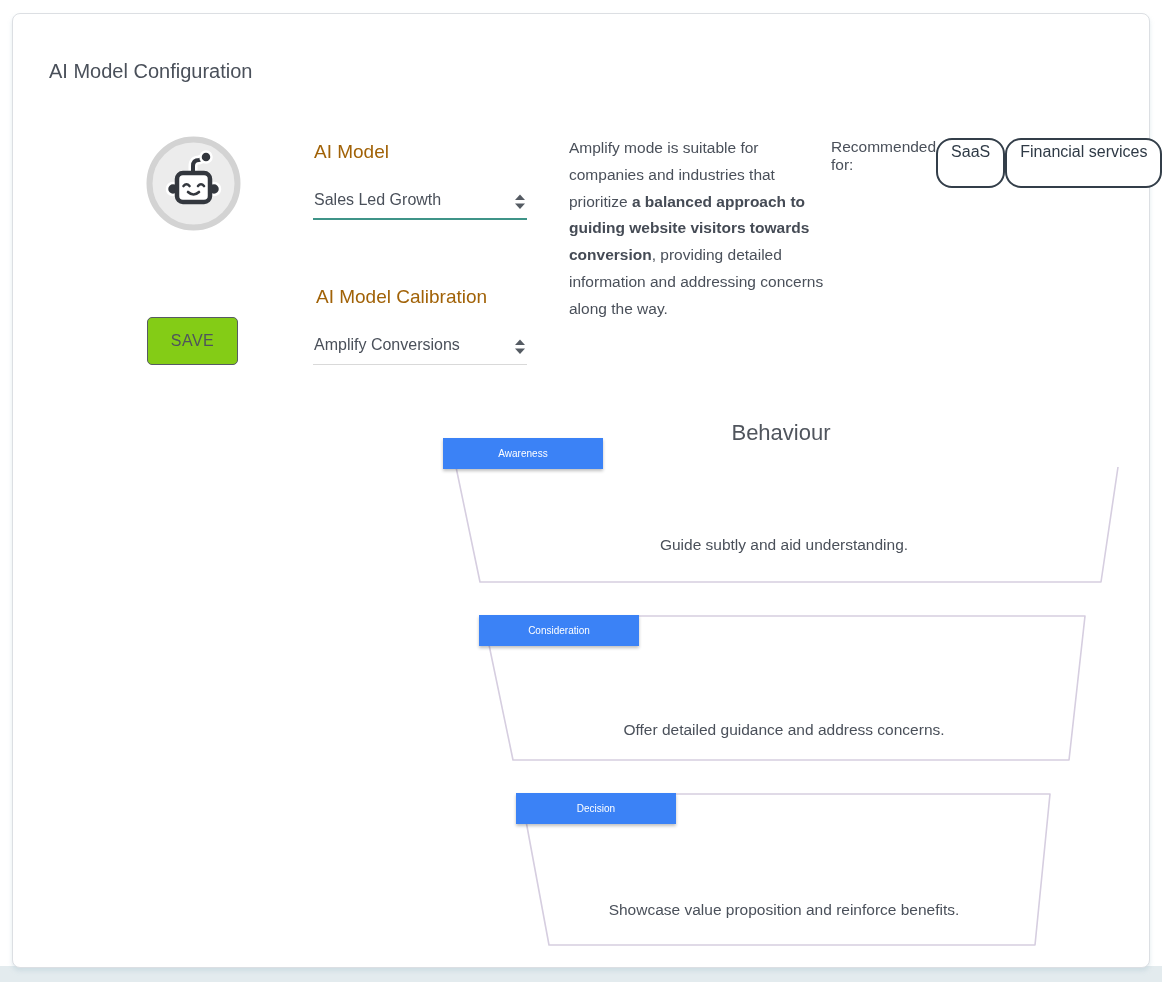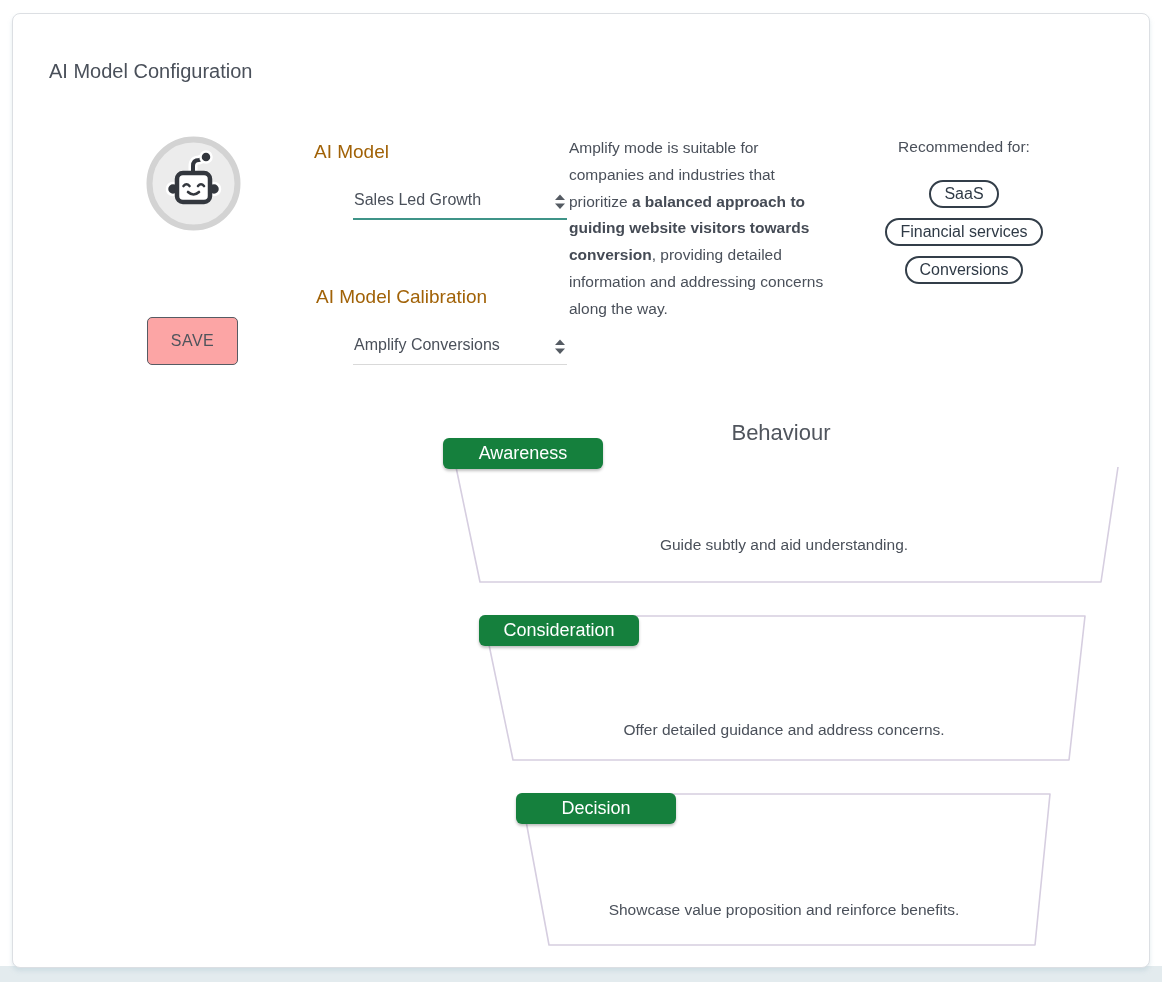--- a/index.html
+++ b/index.html
@@ -14,54 +14,54 @@
     box-shadow:0 3px 4px rgba(170,195,205,0.35);
   }
 
   .page-title { position:absolute; left:36px; top:46px; font-size:20px; color:#4a505a; }
 
   
   .avatar { position:absolute; left:133px; top:122px; width:95px; height:95px; }
 
   
   .field-label { position:absolute; font-size:19px; color:#a16207; }
-  .select-row { position:absolute; left:300px; width:214px; height:36px; cursor:pointer;margin-left:40px; }
+  .select-row { position:absolute; left:300px; width:214px; height:36px; cursor:pointer; }
   .select-value { position:absolute; left:1px; top:7px; font-size:16px; color:#4a505a; }
   .select-arrows { position:absolute; right:0px; top:9px; width:14px; height:18px; }
   .underline { position:absolute; left:0; bottom:0; width:214px; }
   .underline.teal { height:2px; background:#3f9488; }
   .underline.gray { height:1px; background:#d9d9d9; }
 
   .save-btn {
     position:absolute; left:134px; top:303px; width:91px; height:48px;
-    background:#fca5a5; border:1px solid #565b63; border-radius:5px;
+    background:#84cc16; border:1px solid #565b63; border-radius:5px;
     font-size:16px; letter-spacing:0.5px; color:#4f545c; cursor:pointer;
     font-family:"Liberation Sans", sans-serif;
   }
 
   
   .description { position:absolute; left:556px; top:121px; width:268px; font-size:15.5px; line-height:26.8px; color:#4a505a; }
   .description b { font-weight:700; color:#454b55; }
 
   
-  .recommended { position:absolute; left:818px; top:124px; width:266px; display:flex; flex-direction:column; align-items:center; }
+  .recommended { position:absolute; left:818px; top:124px; width:266px; display:flex; }
   .recommended-heading { font-size:15.5px; color:#4a505a; margin-bottom:24px; }
   .tag-pill {
     border:2px solid #333e49; border-radius:16px; padding:3px 13px; margin-bottom:10px;
     font-size:16px; color:#2f3a46; background:#ffffff; white-space:nowrap;
   }
 
   
   .behaviour-heading { position:absolute; left:618px; top:406px; width:300px; text-align:center; font-size:22px; color:#50555d; }
 
   .funnel-stage { position:absolute; }
   .funnel-stage svg.outline { position:absolute; left:0; top:0; }
   .stage-badge {
-    position:absolute; width:160px; height:31px; background:#15803d; border-radius:6px;
-    color:#ffffff; font-size:18px; text-align:center; line-height:31px;
+    position:absolute; width:160px; height:31px; background:#3b82f6; border-radius:0;
+    color:#ffffff; font-size:10px; text-align:center; line-height:31px;
     box-shadow:0 2px 3px rgba(0,0,0,0.25);
   }
   .stage-desc { position:absolute; left:0; width:100%; text-align:center; font-size:15.5px; color:#4a505a; }
 
   #stage-awareness     { left:425px; top:420px; width:692px; height:160px; }
   #stage-consideration { left:460px; top:595px; width:622px; height:162px; }
   #stage-decision      { left:495px; top:772px; width:552px; height:170px; }
 </style>
 </head>
 <body>

